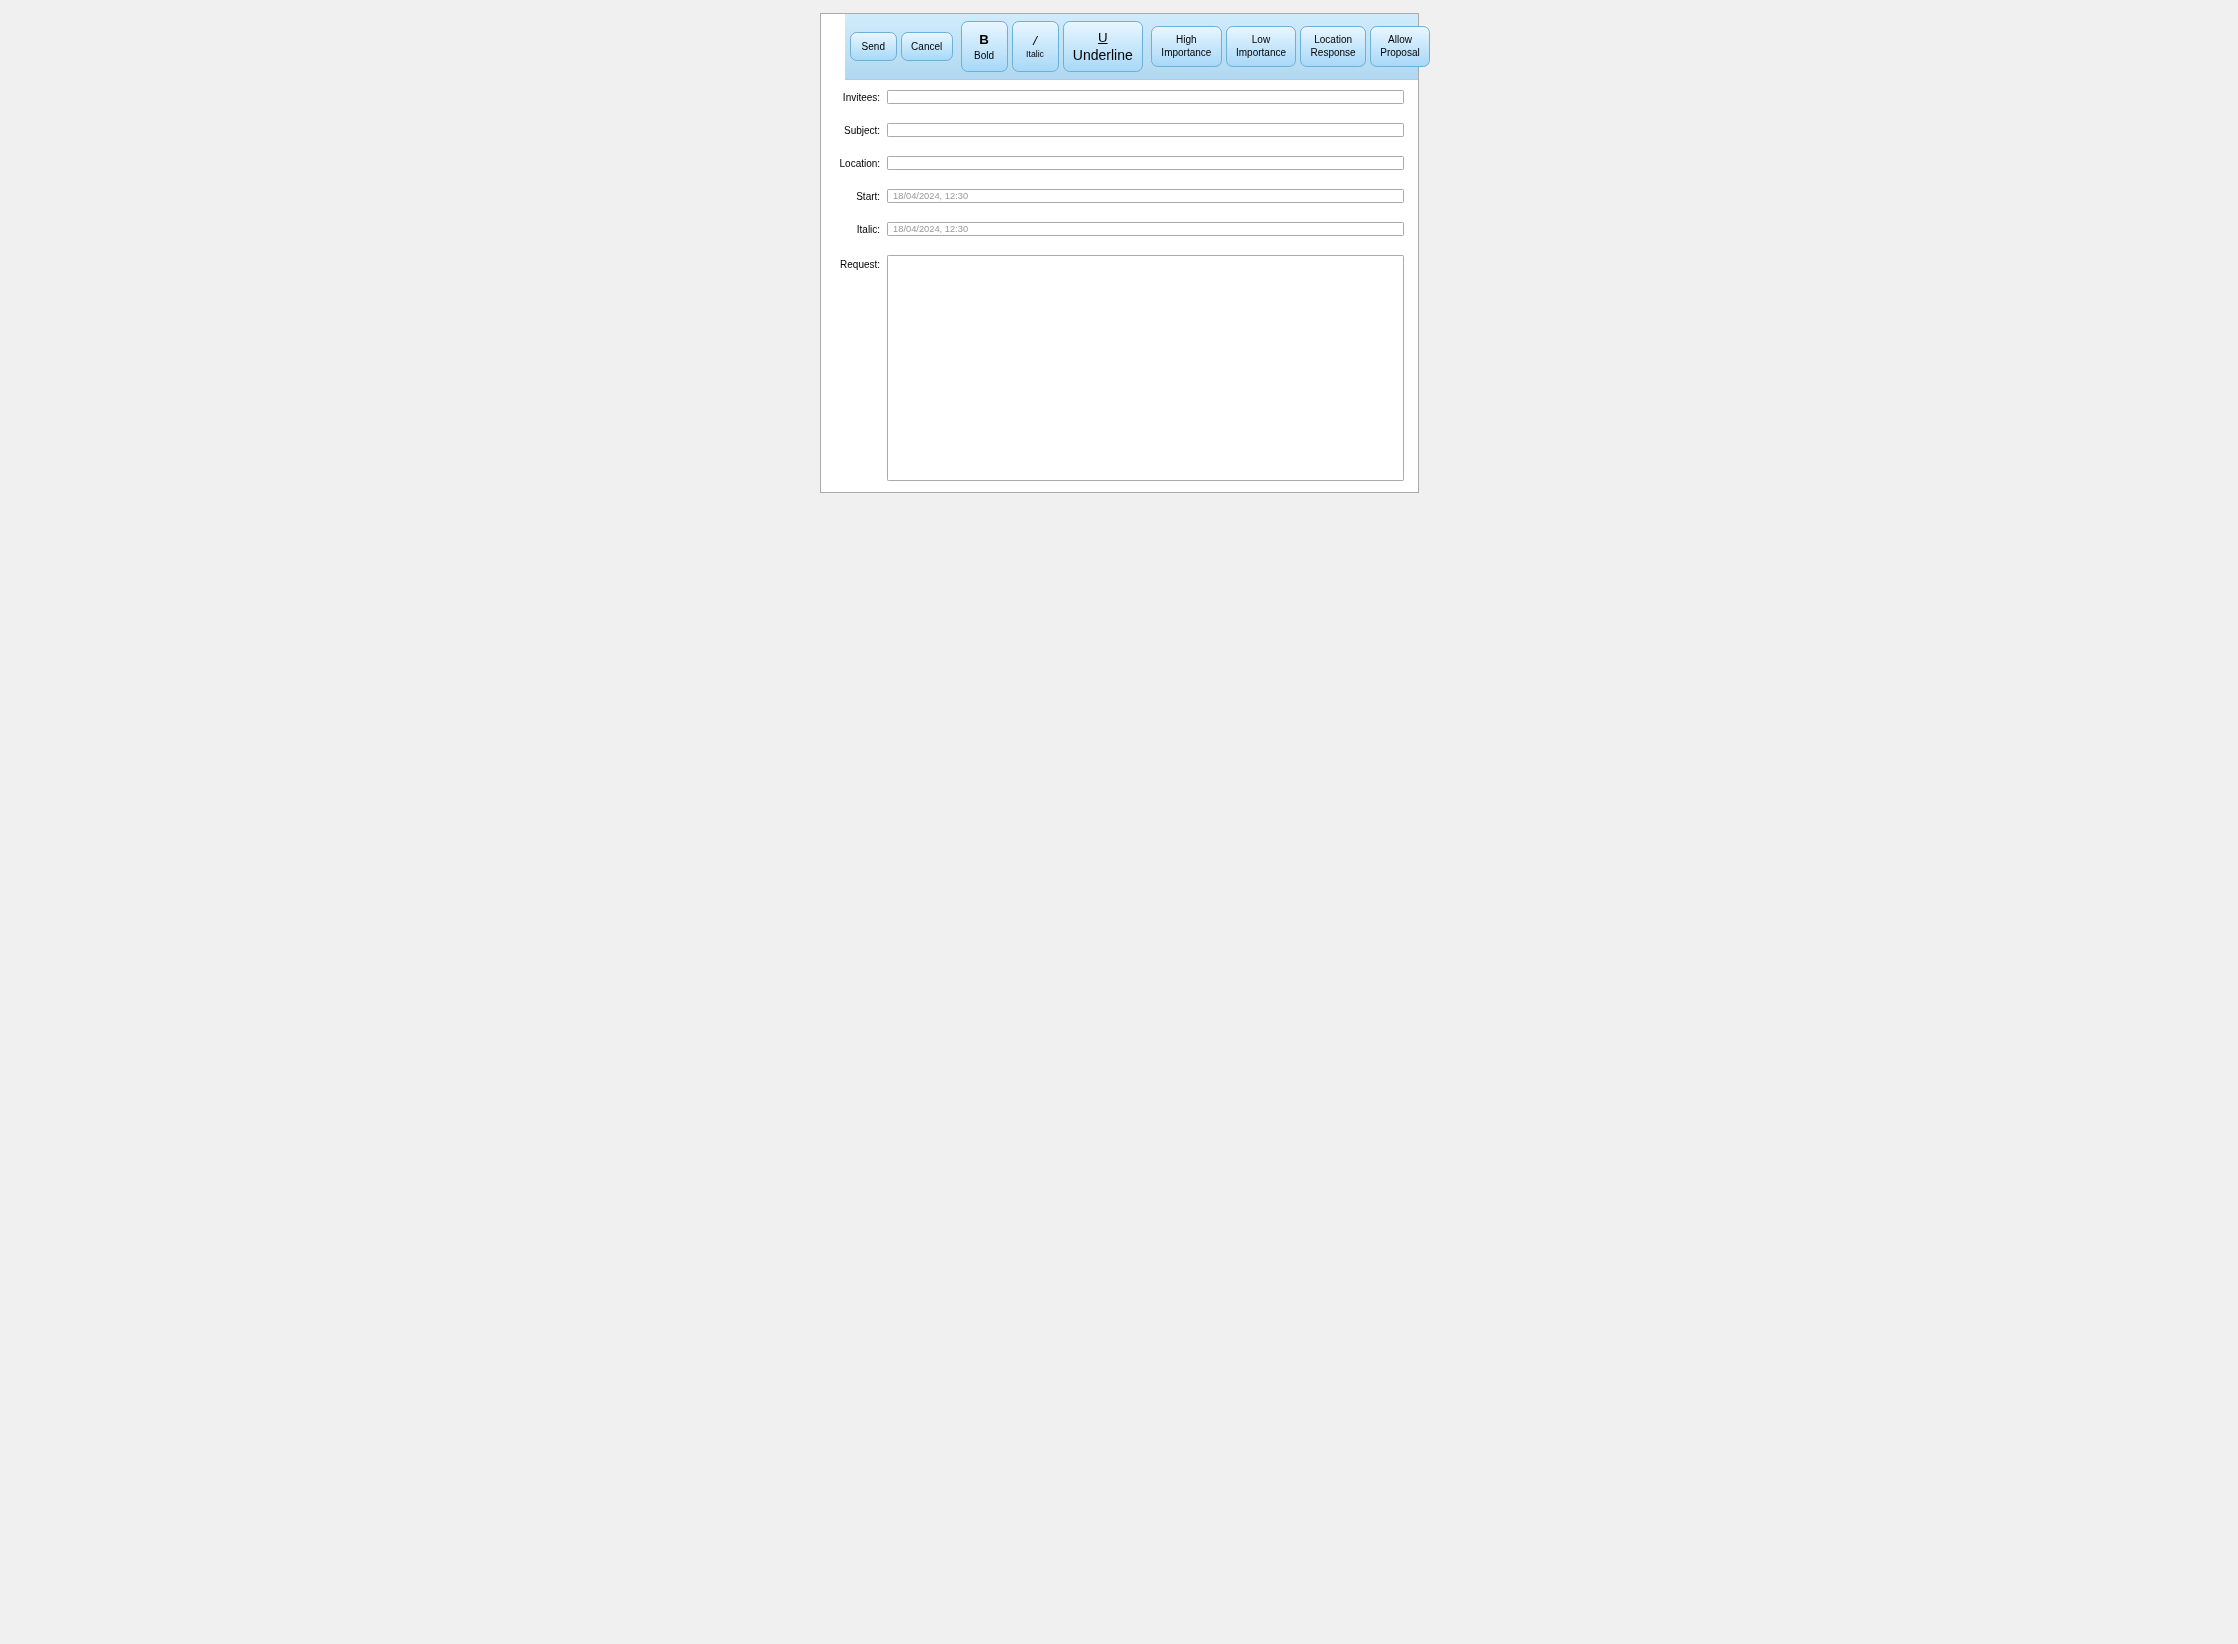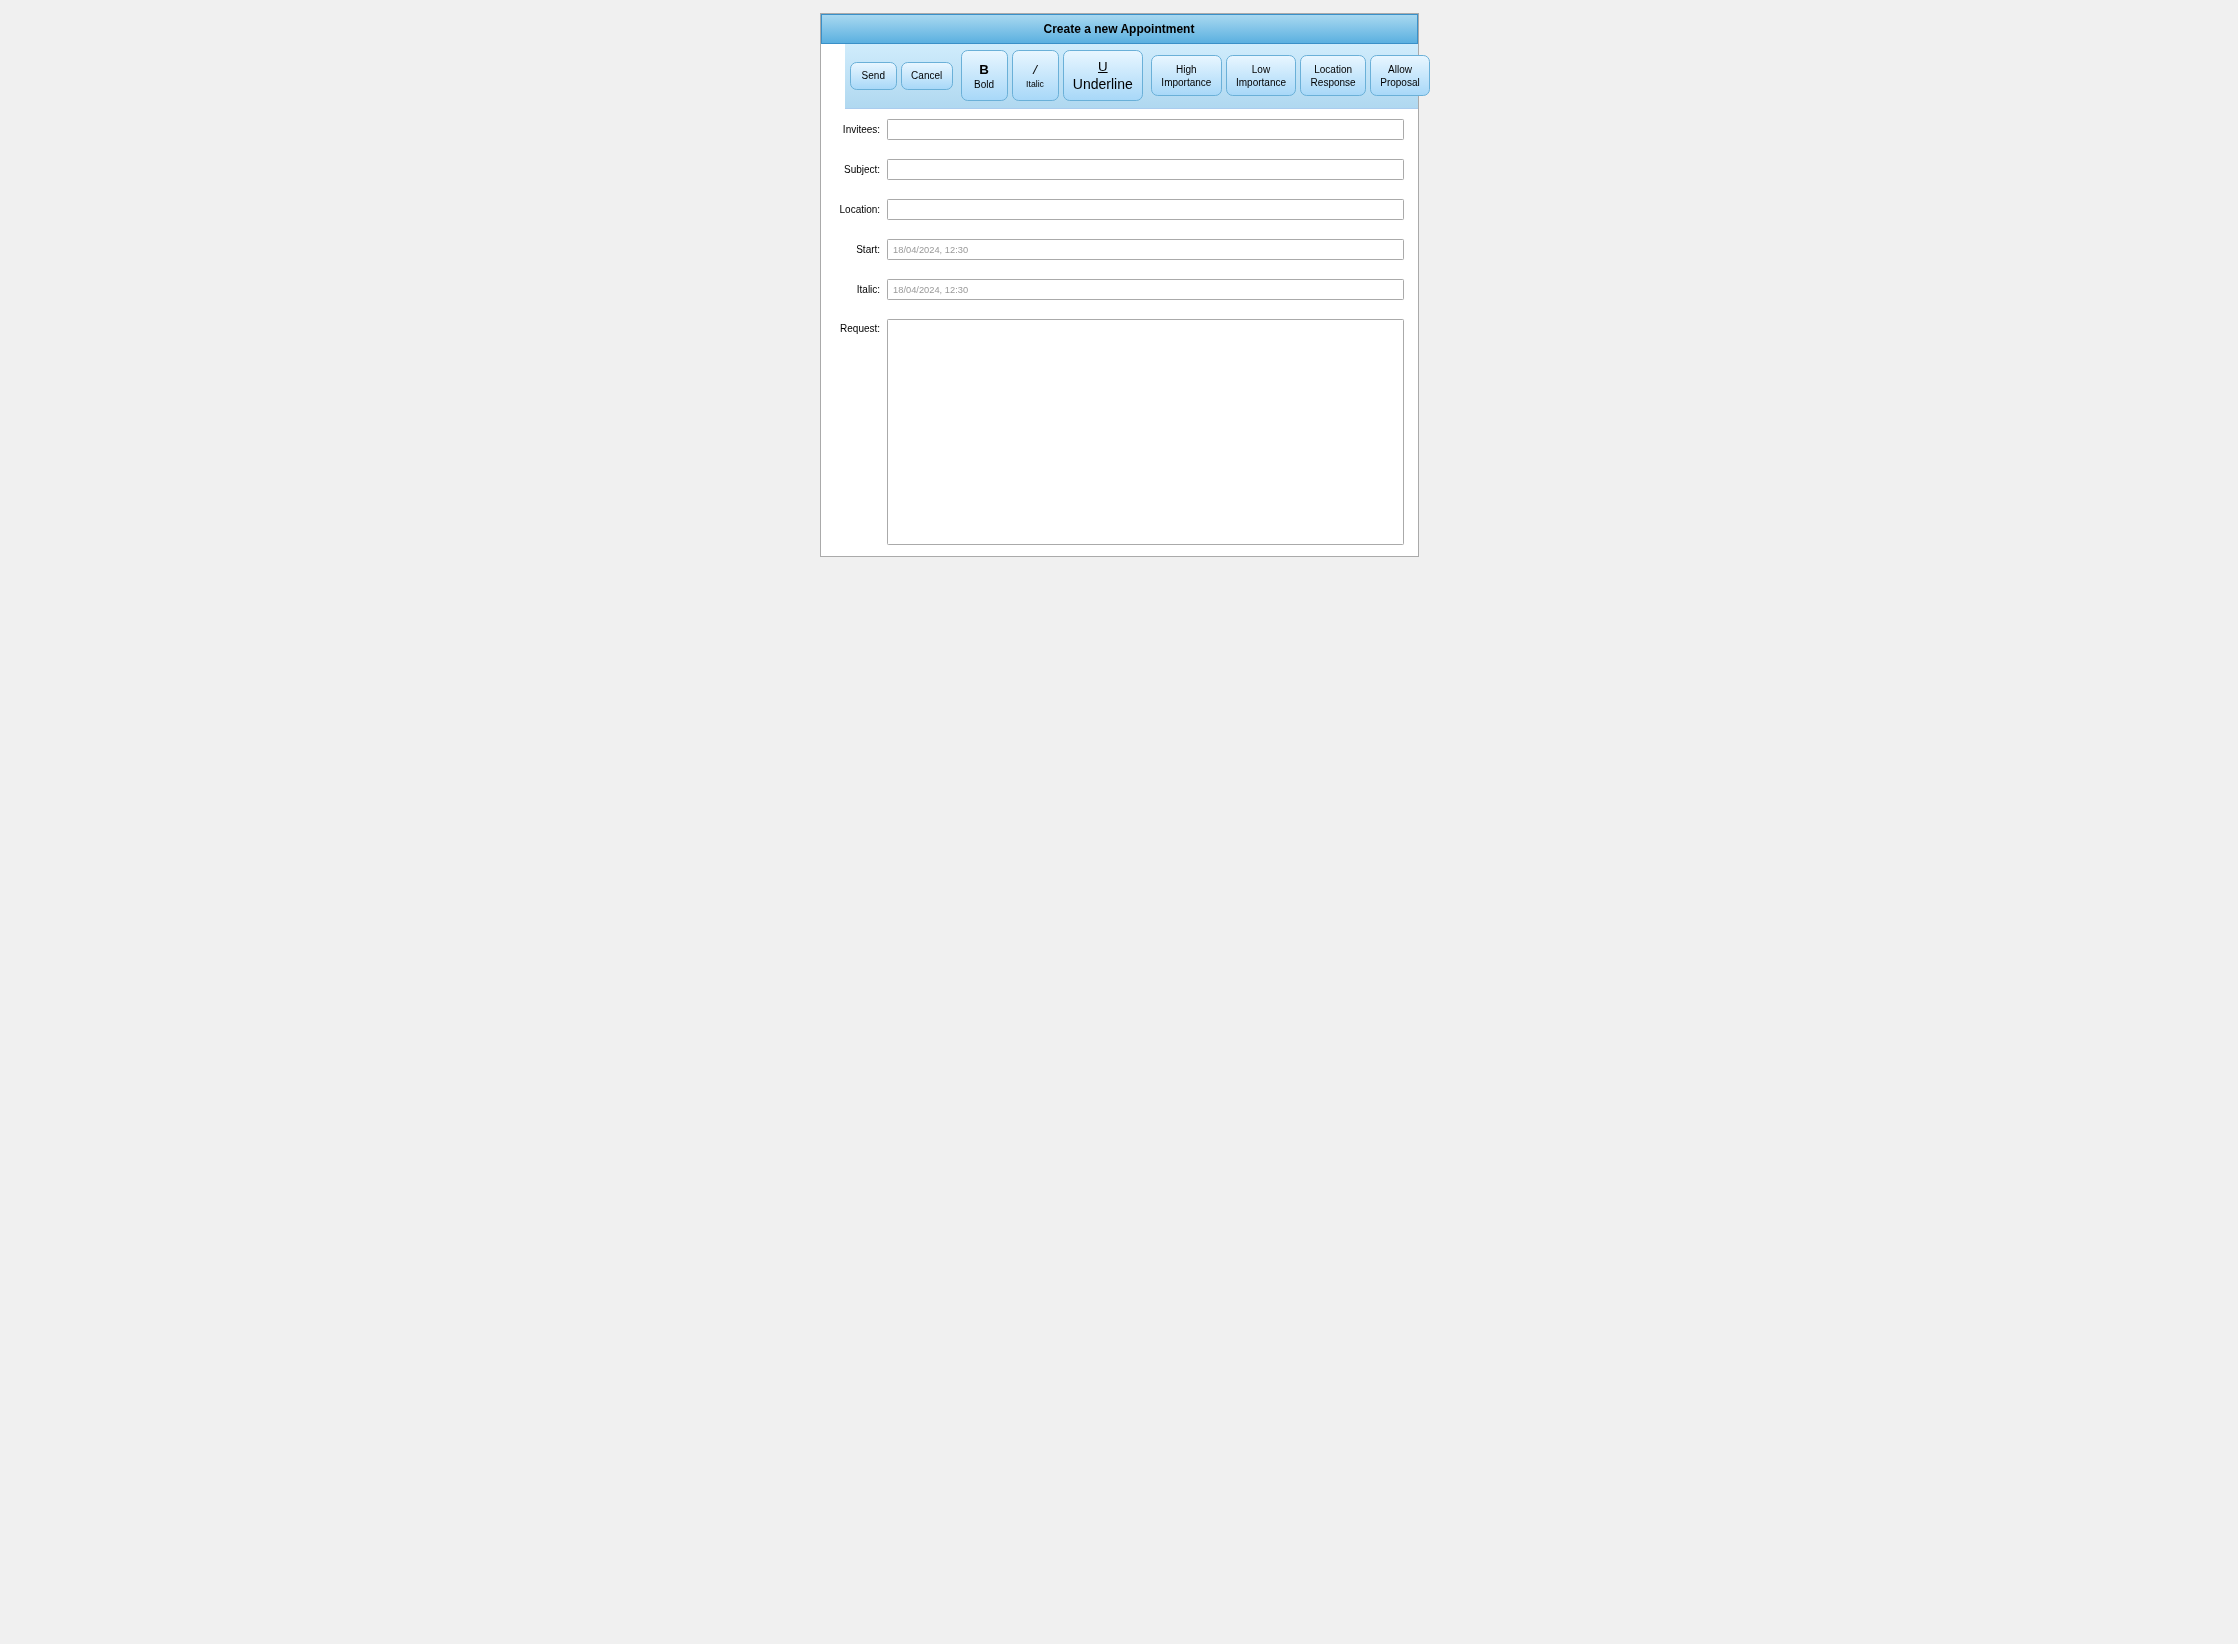--- a/index.html
+++ b/index.html
@@ -100,21 +100,21 @@
       padding-right: 6.7px;
       flex-shrink: 0;
     }
 
     .form-input {
       flex: 1;
       border: 0.7px solid #aaa;
       border-radius: 1.3px;
       padding: 3.3px 5.3px;
       font-size: 9.3px;
-      height: 21px;
+      height: 14px;
       background: #fff;
       color: #000;
       outline: none;
     }
 
     .form-input::placeholder {
       color: #999;
     }
 
     .datetime-input {
@@ -149,23 +149,20 @@
       background: #fff;
       color: #000;
       outline: none;
     }
   </style>
 </head>
 <body>
 
 <div class="app-container">
 
-  <div class="title-bar">
-    <span>Create a new Appointment</span>
-  </div>
 
   <div class="toolbar">
     <div class="toolbar-group">
       <button class="toolbar-btn">Send</button>
       <button class="toolbar-btn">Cancel</button>
     </div>
 
     <div class="toolbar-separator"></div>
 
     <div class="toolbar-group">

